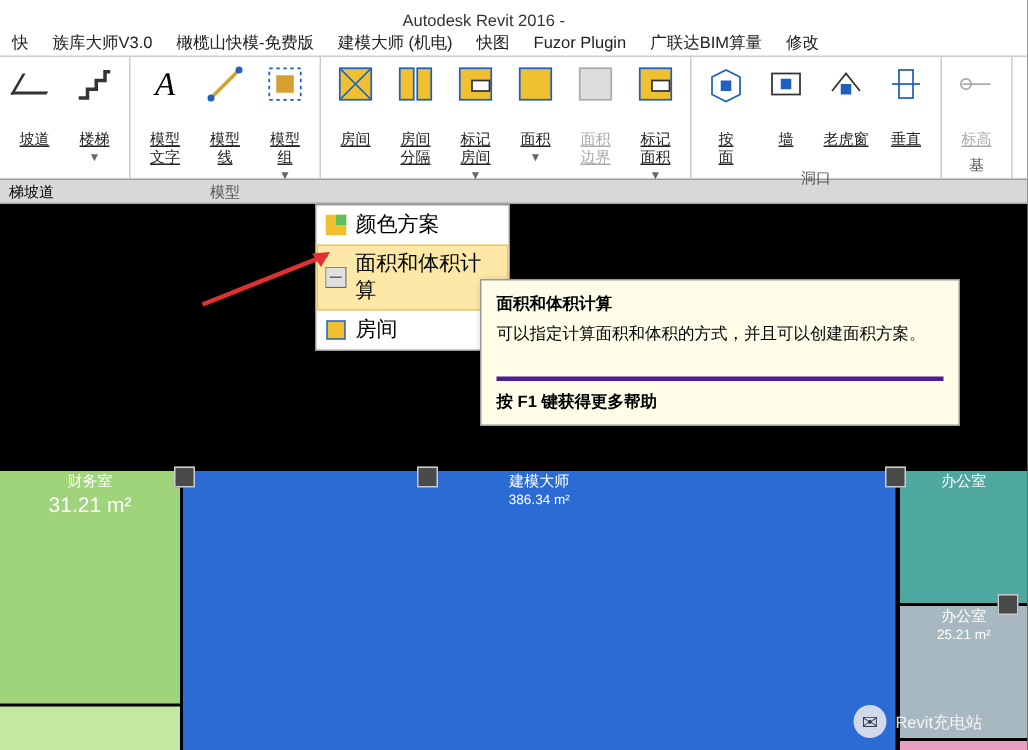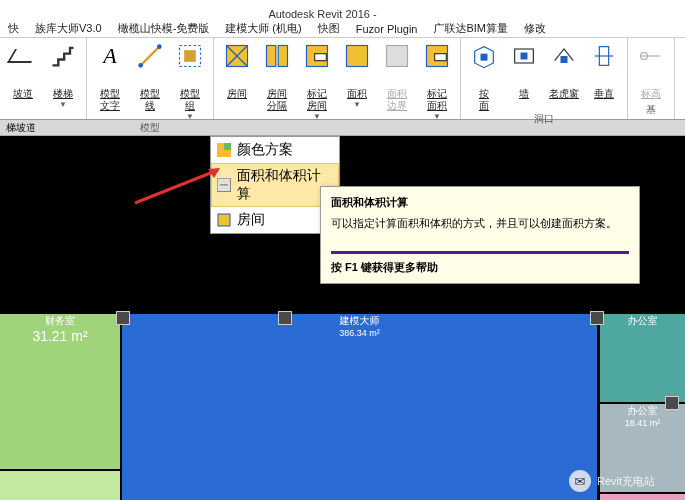--- a/index.html
+++ b/index.html
@@ -258,21 +258,21 @@
   <div class="room r-green">
     <span>财务室</span>
     <span style="font-size:14px;">31.21 m²</span>
   </div>
   <div class="room r-lgreen"></div>
   <div class="room r-teal">
       <span>办公室</span>
     </div>
   <div class="room r-gray">
     <span>办公室</span>
-    <span style="font-size:9px;">18.41 m²</span>
+    <span style="font-size:9px;">25.21 m²</span>
   </div>
   <div class="room r-pink"></div>
 
   <div class="handle" style="left:116px; top:175px;"></div>
   <div class="handle" style="left:278px; top:175px;"></div>
   <div class="handle" style="left:590px; top:175px;"></div>
 
   <div class="handle" style="left:665px; top:260px;"></div>
 
 </div>

